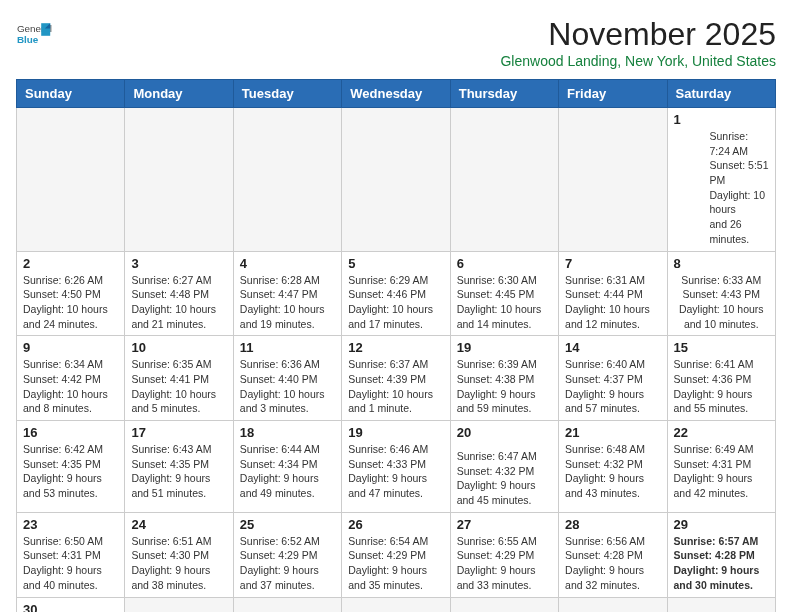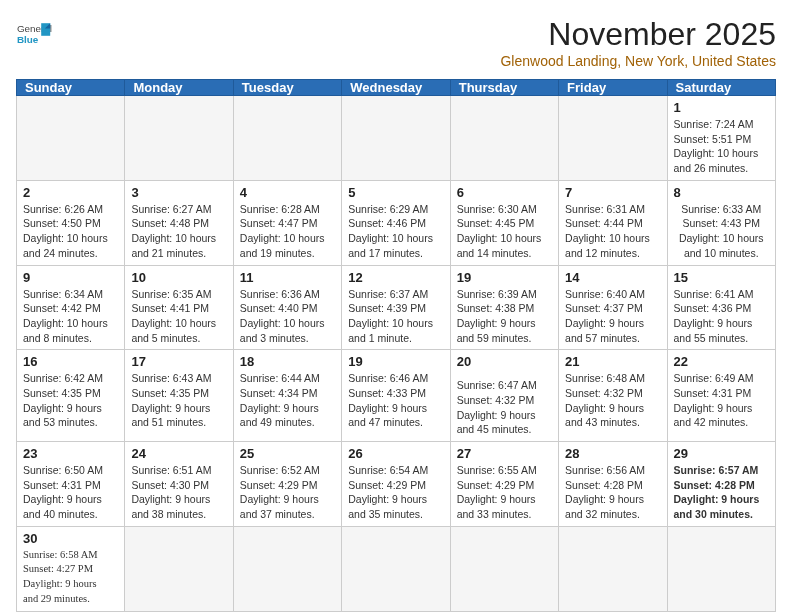--- a/index.html
+++ b/index.html
@@ -26,33 +26,33 @@
       height: 36px;
     }
     .title-area { text-align: right; }
     .calendar-title {
       font-size: 32px;
       font-weight: normal;
       color: #222;
     }
     .calendar-subtitle {
       font-size: 14px;
-      color: #a16207;
+      color: #15803d;
     }
     .calendar {
       width: 100%;
       border-collapse: collapse;
       border: 1px solid #ccc;
     }
     .calendar th {
       background: #2a6db5;
       color: #fff;
       font-size: 13px;
       font-weight: bold;
-      padding: 0 8px;
+      padding: 6px 8px;
       text-align: left;
       border: 1px solid #1f5a9a;
     }
     .calendar td {
       border: 1px solid #ccc;
       vertical-align: top;
       padding: 4px 6px;
       width: calc(100% / 7);
       min-height: 70px;
       background: #fff;
@@ -110,21 +110,21 @@
   <tbody id="calendar-body">
   <tr class="week-row">
         <td class="empty"></td>
         <td class="empty"></td>
         <td class="empty"></td>
         <td class="empty"></td>
         <td class="empty"></td>
         <td class="empty"></td>
         <td>
           <span class="day-number">1</span>
-          <div class="day-info" style="white-space: pre-line;">Sunrise: 7:24 AM
+          <div class="day-info" style="white-space: pre-line; margin-left: 36px;">Sunrise: 7:24 AM
 Sunset: 5:51 PM
 Daylight: 10 hours
 and 26 minutes.</div>
         </td>
       </tr>
       <tr class="week-row">
         <td>
           <span class="day-number">2</span>
           <div class="day-info" style="white-space: pre-line;">Sunrise: 6:26 AM
 Sunset: 4:50 PM

